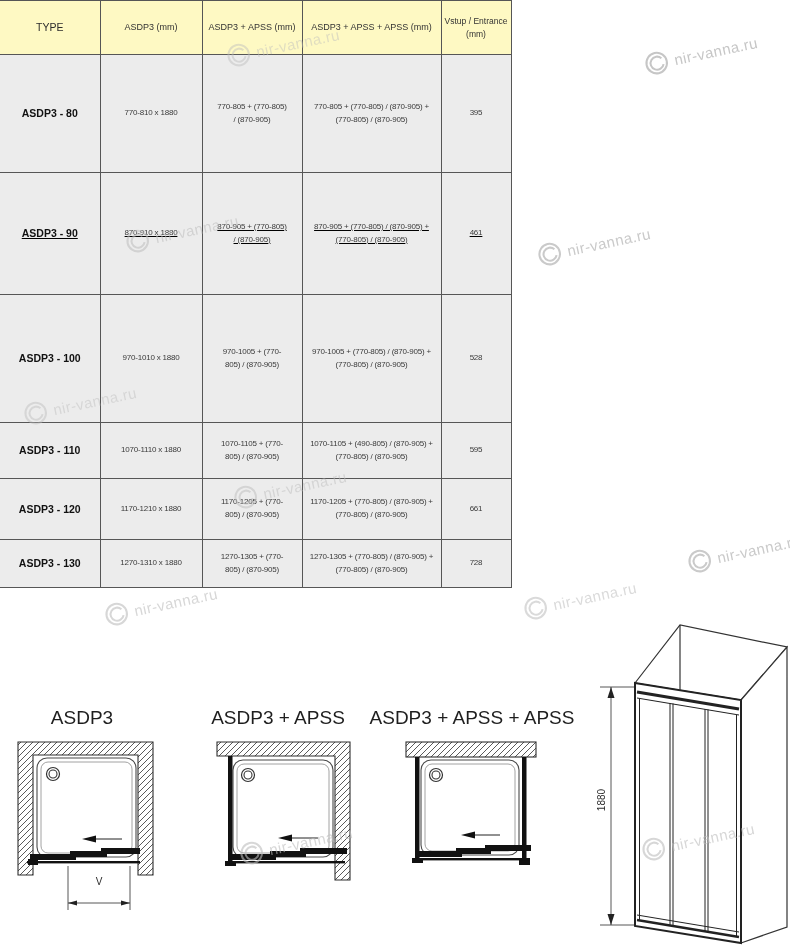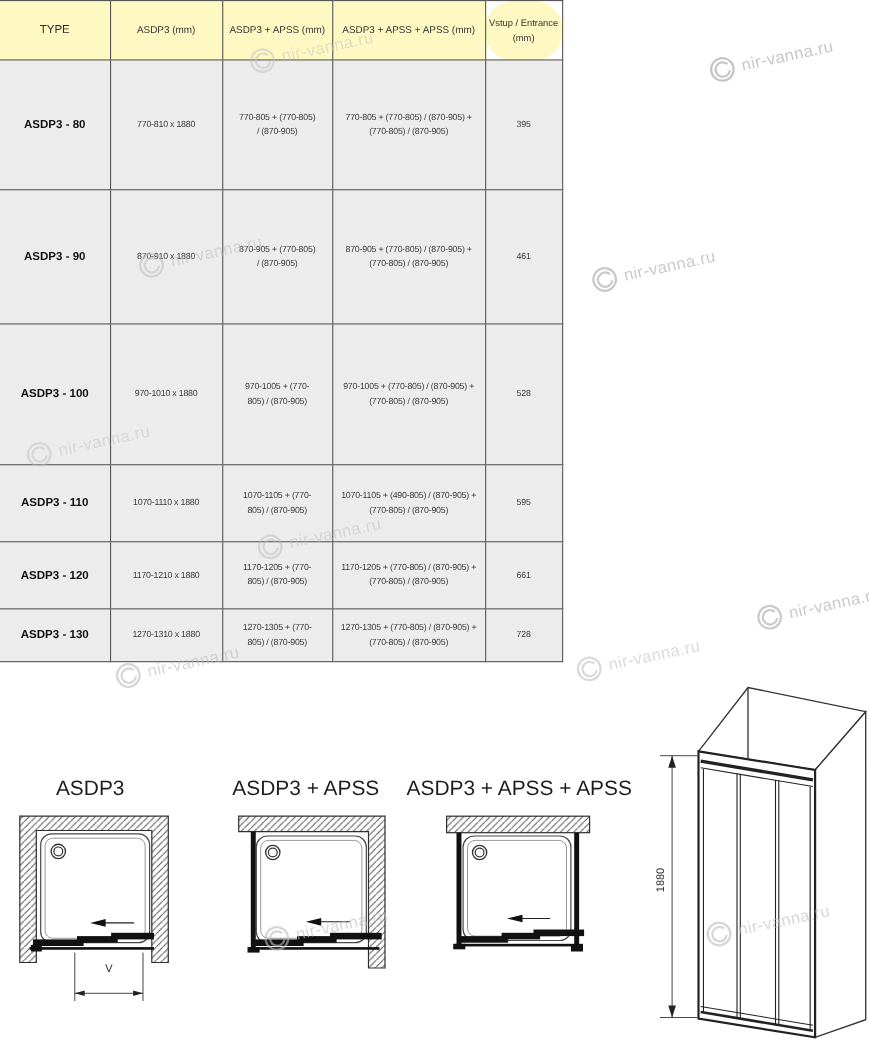--- a/index.html
+++ b/index.html
@@ -18,32 +18,32 @@
   }
   .spec-table th, .spec-table td {
     border:1px solid #565656; text-align:center; vertical-align:middle;
   }
   .spec-table th:first-child, .spec-table td:first-child { border-left:none; }
   .spec-table thead th {
     background:#fef9c3; color:#333; font-weight:normal;
     font-size:9px; height:54px; padding:0 2px; line-height:1.45;
   }
   .spec-table thead th.c1 { font-size:10.5px; color:#2c2c2c; }
-  .spec-table thead th.c5 { font-size:8.5px; padding:0 1px;border-radius:25px; }
+  .spec-table thead th.c5 { font-size:8.5px; padding:0 1px; }
   .spec-table tbody td {
     background:#ececec; color:#3a3a3a; font-size:8px;
     letter-spacing:-0.2px; line-height:1.6; padding:0 4px;
   }
   .spec-table tbody td.c1 {
     font-size:10.5px; font-weight:bold; color:#111; letter-spacing:0;
   }
   .spec-table tbody td.c3 { padding:0 13px; }
   .spec-table tbody td.c4 { padding:0 5px; }
-  tr.rt1 { height:118px;margin-top:20px; } tr.rt2 { height:122px; } tr.rt3 { height:128px; }
-  tr.rs1 { height:70px; }  tr.rs2 { height:61px; }  tr.rs3 { height:48px; }
+  tr.rt1 { height:118px;margin-top:20px; } tr.rt2 { height:122px;text-decoration:underline; } tr.rt3 { height:128px; }
+  tr.rs1 { height:56px; }  tr.rs2 { height:61px; }  tr.rs3 { height:48px; }
 
   
   .diagram-title {
     position:absolute; transform:translateX(-50%);
     font-size:19px; color:#1e1e1e; white-space:nowrap; z-index:3;
   }
   .dsvg { position:absolute; z-index:2; }
   .dim-label {
     position:absolute; font-size:10px; color:#2b2b2b; z-index:3;
   }

